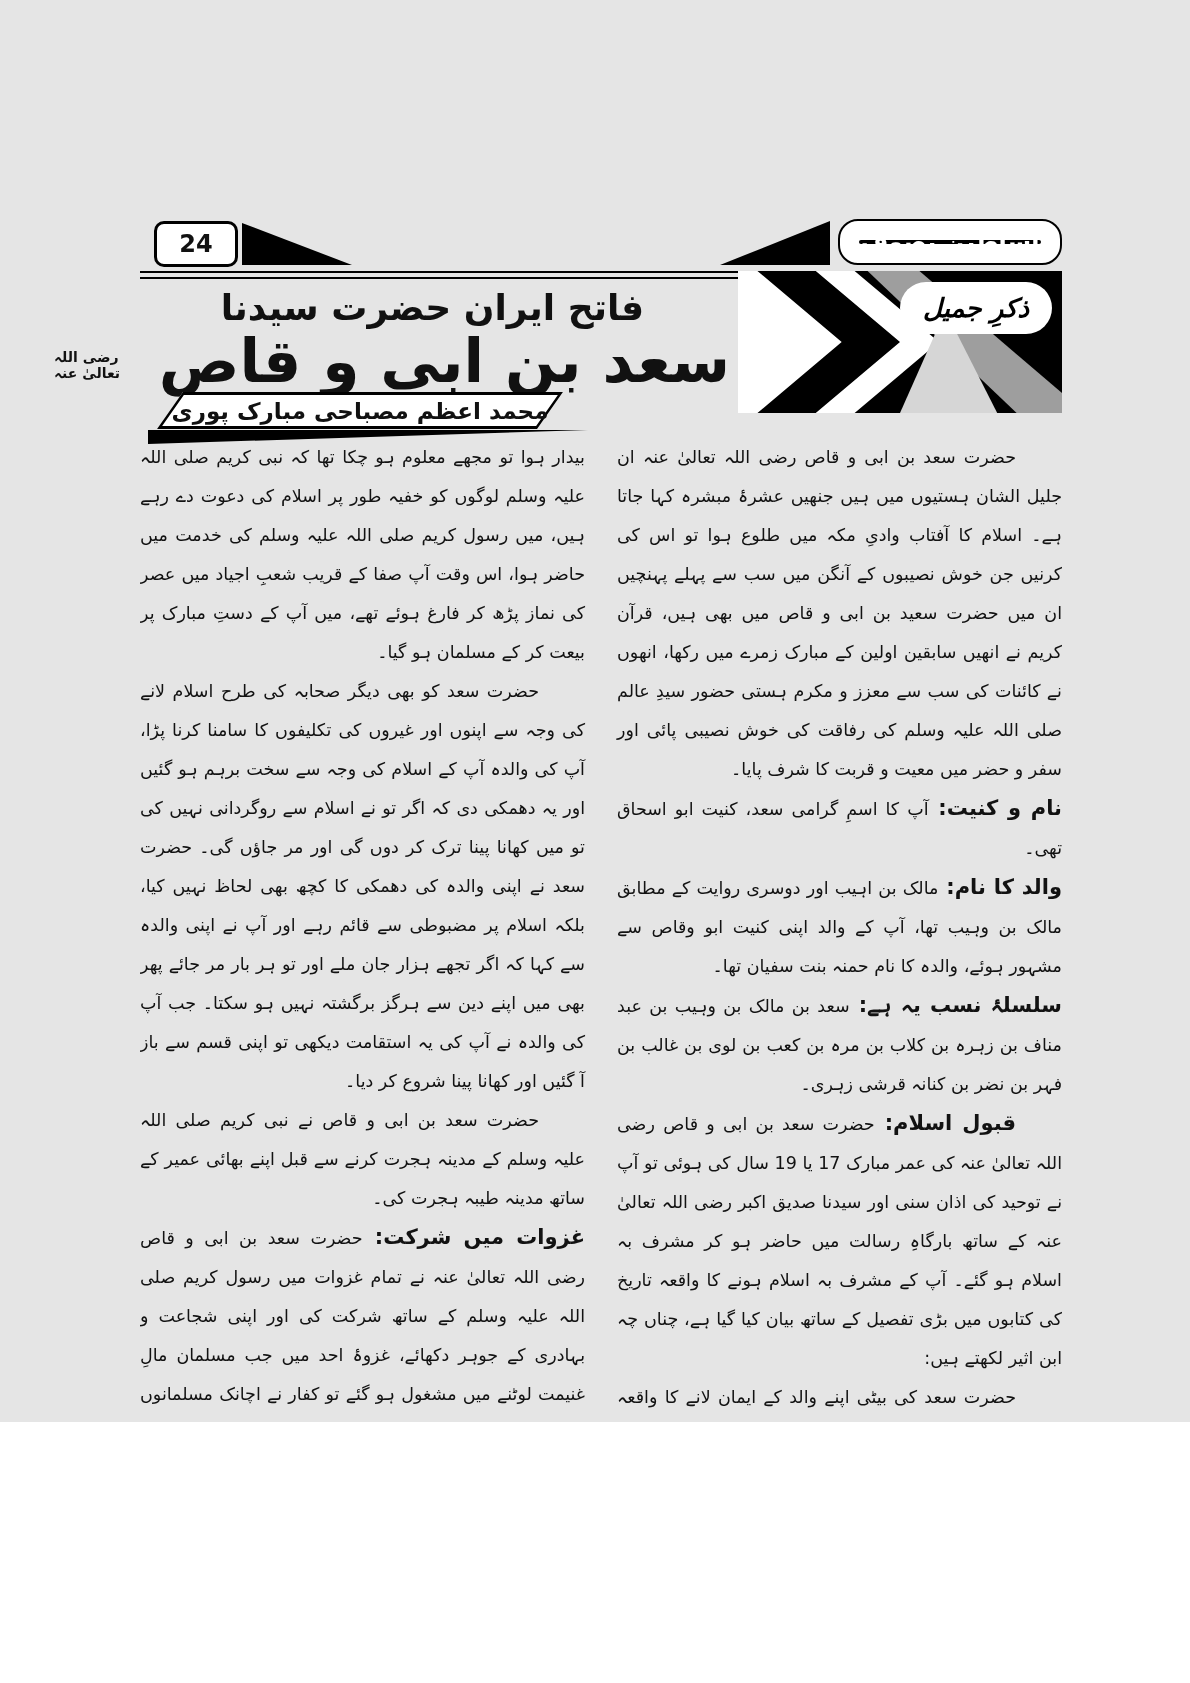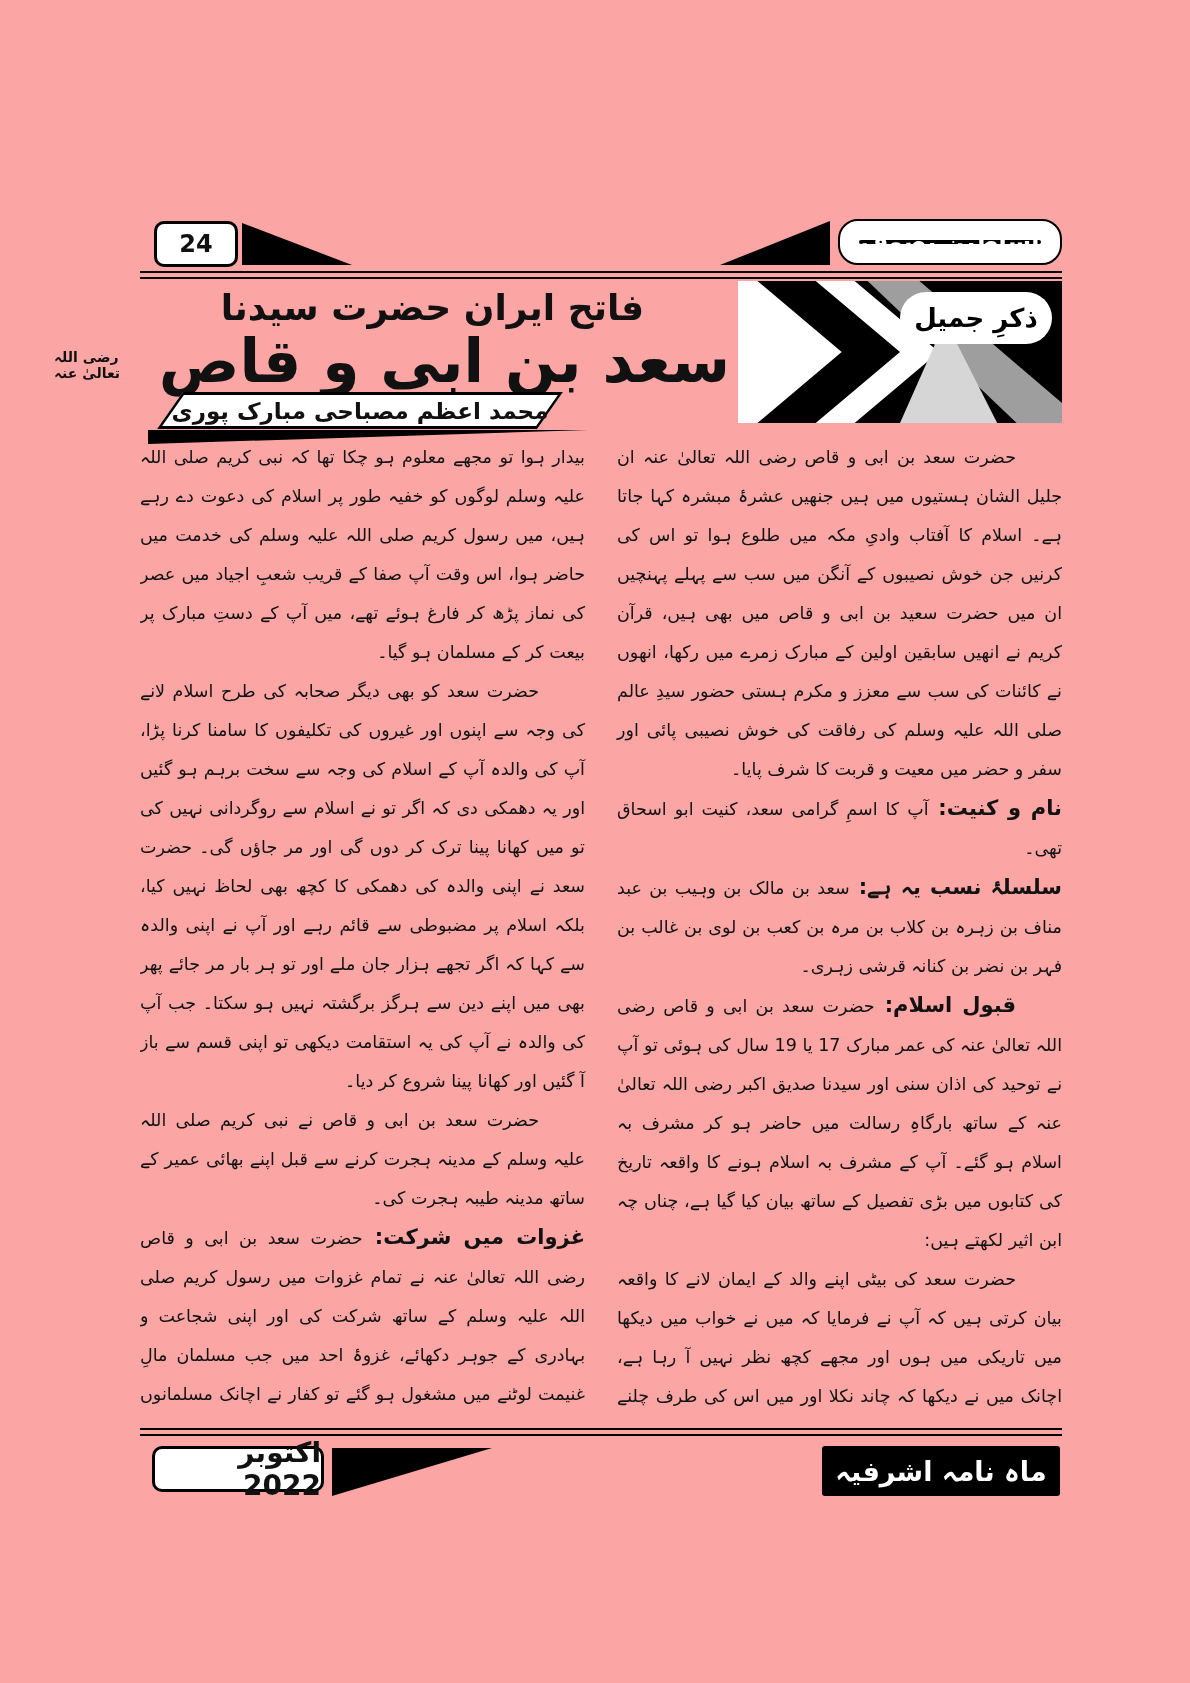--- a/index.html
+++ b/index.html
@@ -1,17 +1,17 @@
 <!DOCTYPE html>
 <html lang="ur" dir="ltr"><head>
 <meta charset="utf-8">
 <style>
   html,body{margin:0;padding:0;background:#ffffff;}
   .page{
-    position:relative;width:1190px;height:1683px;background:#fca5a5;overflow:hidden;
+    position:relative;width:1190px;height:1422px;background:#e5e5e5;overflow:hidden;
     font-family:"DejaVu Sans",sans-serif;color:#111;
   }
   
   .topbar{position:absolute;left:140px;top:219px;width:922px;height:48px;}
   .pagenum-box{
     position:absolute;left:14px;top:2px;width:78px;height:40px;
     border:3px solid #000;border-radius:10px;background:#fff;
     display:flex;align-items:center;justify-content:center;
     font-size:24px;font-weight:bold;
   }
@@ -33,21 +33,21 @@
     display:flex;align-items:center;justify-content:center;
     color:#fff;font-size:24px;font-weight:bold;direction:rtl;
   }
   .rule{
     position:absolute;left:140px;width:922px;height:4px;
     border-top:2.5px solid #000;border-bottom:2.5px solid #000;
   }
   .rule-top{top:271px;}
   .rule-bottom{top:1428px;}
   
-  .graphic{position:absolute;left:738px;top:281px;width:324px;height:142px;background:#000;overflow:hidden;}
+  .graphic{position:absolute;left:738px;top:271px;width:324px;height:142px;background:#000;overflow:hidden;font-style:italic;}
   .graphic .g-white{
     position:absolute;inset:0;background:#fff;
     clip-path:polygon(0 0,36% 0,62% 50%,36% 100%,0 100%);
   }
   .graphic .g-chevron{
     position:absolute;inset:0;background:#000;
     clip-path:polygon(6% 0,24% 0,50% 50%,24% 100%,6% 100%,32% 50%);
   }
   .graphic .g-band{
     position:absolute;inset:0;background:#9e9e9e;
@@ -147,20 +147,21 @@
   </div>
 
   <div class="author-banner"></div>
   <div class="author-text">محمد اعظم مصباحی مبارک پوری</div>
   <div class="author-wedge"></div>
 
   <div class="columns">
     <div class="col" id="col-right">
         <p class="indent">حضرت سعد بن ابی و قاص رضی اللہ تعالیٰ عنہ ان جلیل الشان ہستیوں میں ہیں جنھیں عشرۂ مبشرہ کہا جاتا ہے۔ اسلام کا آفتاب وادیِ مکہ میں طلوع ہوا تو اس کی کرنیں جن خوش نصیبوں کے آنگن میں سب سے پہلے پہنچیں ان میں حضرت سعید بن ابی و قاص میں بھی ہیں، قرآن کریم نے انھیں سابقین اولین کے مبارک زمرے میں رکھا، انھوں نے کائنات کی سب سے معزز و مکرم ہستی حضور سیدِ عالم صلی اللہ علیہ وسلم کی رفاقت کی خوش نصیبی پائی اور سفر و حضر میں معیت و قربت کا شرف پایا۔</p>
         <p><b class="inline-heading">نام و کنیت: </b>آپ کا اسمِ گرامی سعد، کنیت ابو اسحاق تھی۔</p>
+        <p><b class="inline-heading">والد کا نام: </b>مالک بن اہیب اور دوسری روایت کے مطابق مالک بن وہیب تھا، آپ کے والد اپنی کنیت ابو وقاص سے مشہور ہوئے، والدہ کا نام حمنہ بنت سفیان تھا۔</p>
         <p><b class="inline-heading">سلسلۂ نسب یہ ہے: </b>سعد بن مالک بن وہیب بن عبد مناف بن زہرہ بن کلاب بن مرہ بن کعب بن لوی بن غالب بن فہر بن نضر بن کنانہ قرشی زہری۔</p>
         <p class="indent"><b class="inline-heading">قبول اسلام: </b>حضرت سعد بن ابی و قاص رضی اللہ تعالیٰ عنہ کی عمر مبارک 17 یا 19 سال کی ہوئی تو آپ نے توحید کی اذان سنی اور سیدنا صدیق اکبر رضی اللہ تعالیٰ عنہ کے ساتھ بارگاہِ رسالت میں حاضر ہو کر مشرف بہ اسلام ہو گئے۔ آپ کے مشرف بہ اسلام ہونے کا واقعہ تاریخ کی کتابوں میں بڑی تفصیل کے ساتھ بیان کیا گیا ہے، چناں چہ ابن اثیر لکھتے ہیں:</p>
         <p class="indent">حضرت سعد کی بیٹی اپنے والد کے ایمان لانے کا واقعہ بیان کرتی ہیں کہ آپ نے فرمایا کہ میں نے خواب میں دیکھا میں تاریکی میں ہوں اور مجھے کچھ نظر نہیں آ رہا ہے، اچانک میں نے دیکھا کہ چاند نکلا اور میں اس کی طرف چلنے لگا تو میں نے دیکھا مجھ سے قبل حضرت علی، حضرت زید بن حارثہ اور حضرت ابوبکر صدیق رضی اللہ تعالیٰ عنہم چاند کی طرف جا رہے ہیں، میں نے ان لوگوں سے دریافت کیا کہ آپ حضرات کب پہنچے؟ انھوں نے کہا کہ ہم بھی ابھی ابھی پہنچے ہیں۔ پھر حضرت سعد فرماتے ہیں کہ میں جب</p>
       </div>
     <div class="col" id="col-left">
         <p>بیدار ہوا تو مجھے معلوم ہو چکا تھا کہ نبی کریم صلی اللہ علیہ وسلم لوگوں کو خفیہ طور پر اسلام کی دعوت دے رہے ہیں، میں رسول کریم صلی اللہ علیہ وسلم کی خدمت میں حاضر ہوا، اس وقت آپ صفا کے قریب شعبِ اجیاد میں عصر کی نماز پڑھ کر فارغ ہوئے تھے، میں آپ کے دستِ مبارک پر بیعت کر کے مسلمان ہو گیا۔</p>
         <p class="indent">حضرت سعد کو بھی دیگر صحابہ کی طرح اسلام لانے کی وجہ سے اپنوں اور غیروں کی تکلیفوں کا سامنا کرنا پڑا، آپ کی والدہ آپ کے اسلام کی وجہ سے سخت برہم ہو گئیں اور یہ دھمکی دی کہ اگر تو نے اسلام سے روگردانی نہیں کی تو میں کھانا پینا ترک کر دوں گی اور مر جاؤں گی۔ حضرت سعد نے اپنی والدہ کی دھمکی کا کچھ بھی لحاظ نہیں کیا، بلکہ اسلام پر مضبوطی سے قائم رہے اور آپ نے اپنی والدہ سے کہا کہ اگر تجھے ہزار جان ملے اور تو ہر بار مر جائے پھر بھی میں اپنے دین سے ہرگز برگشتہ نہیں ہو سکتا۔ جب آپ کی والدہ نے آپ کی یہ استقامت دیکھی تو اپنی قسم سے باز آ گئیں اور کھانا پینا شروع کر دیا۔</p>
         <p class="indent">حضرت سعد بن ابی و قاص نے نبی کریم صلی اللہ علیہ وسلم کے مدینہ ہجرت کرنے سے قبل اپنے بھائی عمیر کے ساتھ مدینہ طیبہ ہجرت کی۔</p>
         <p><b class="inline-heading">غزوات میں شرکت: </b>حضرت سعد بن ابی و قاص رضی اللہ تعالیٰ عنہ نے تمام غزوات میں رسول کریم صلی اللہ علیہ وسلم کے ساتھ شرکت کی اور اپنی شجاعت و بہادری کے جوہر دکھائے، غزوۂ احد میں جب مسلمان مالِ غنیمت لوٹنے میں مشغول ہو گئے تو کفار نے اچانک مسلمانوں پر حملہ کر دیا، اس ناگہانی حملہ سے مسلمان بے قرار ہو گئے اور افراتفری کا ماحول ہو گیا، اس وقت حضرت سعد نبی کریم صلی اللہ علیہ وسلم کے ساتھ موجود تھے اور دشمنوں پر تیر اندازی کر رہے تھے، بخاری شریف میں ہے کہ حضور صلی اللہ علیہ وسلم نے احد کے دن میرے لیے اپنا ترکش کھول دیا تھا اور فرمایا کہ اِرْمِ فَدَاكَ اَبِیْ وَاُمِّیْ، یعنی اے سعد دشمنوں پر تیر چلاؤ تم پر میرے ماں باپ قربان ہوں۔ حضرت علی فرماتے ہیں کہ میں نے حضور کو سعد</p>
       </div>

